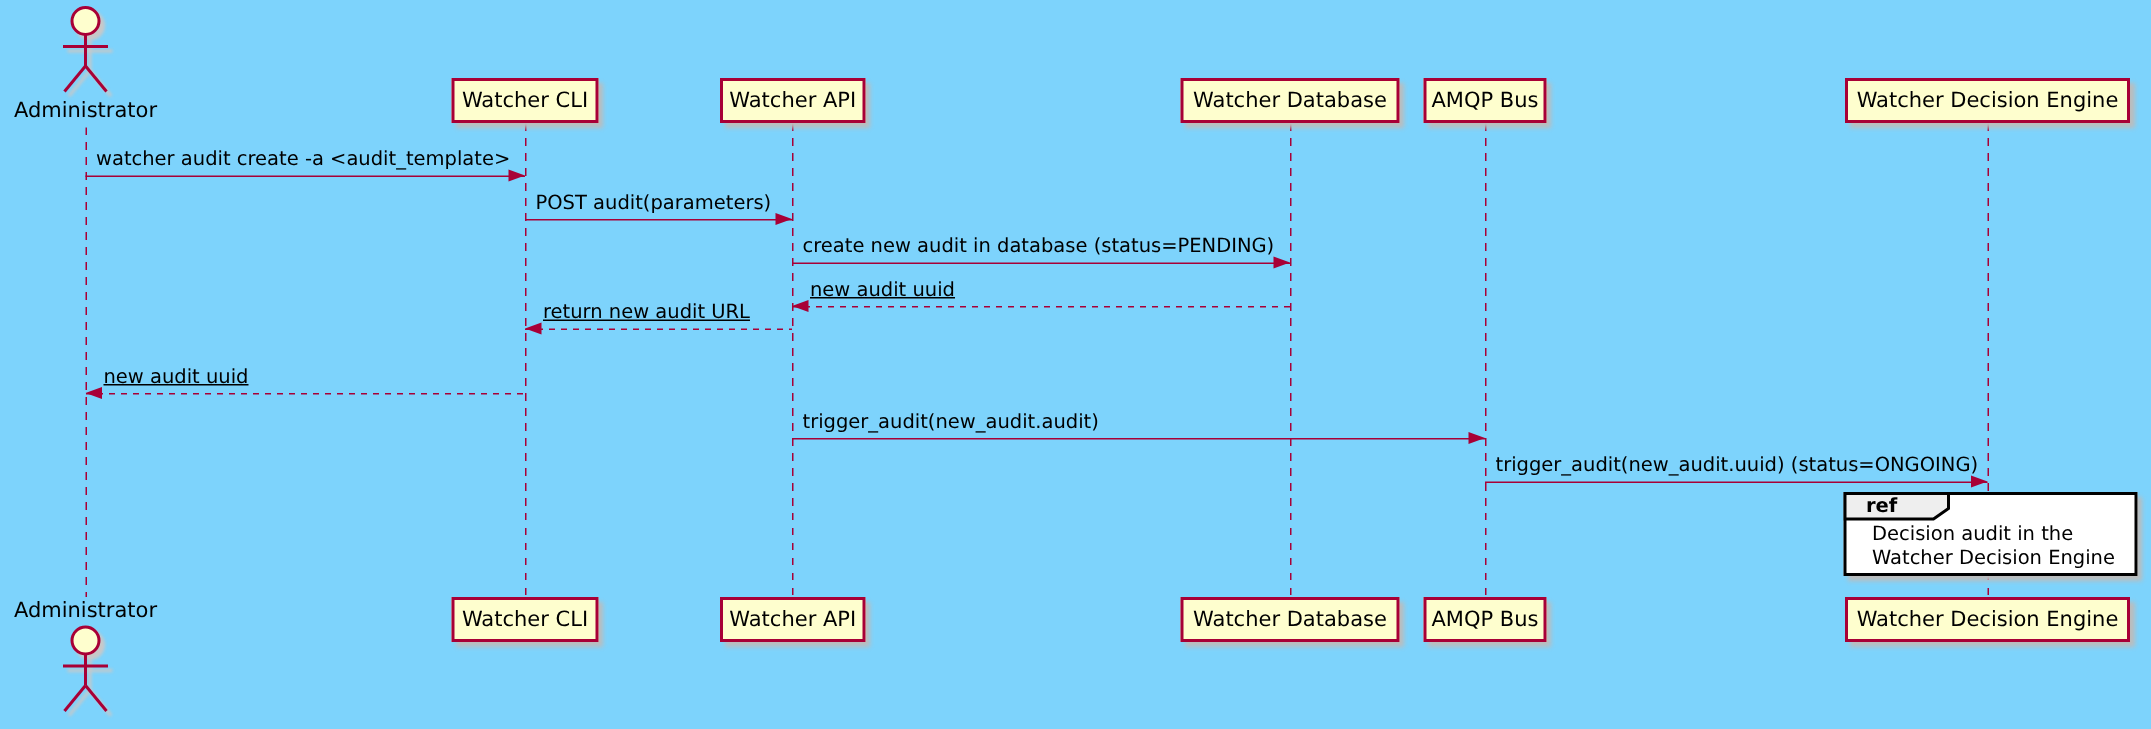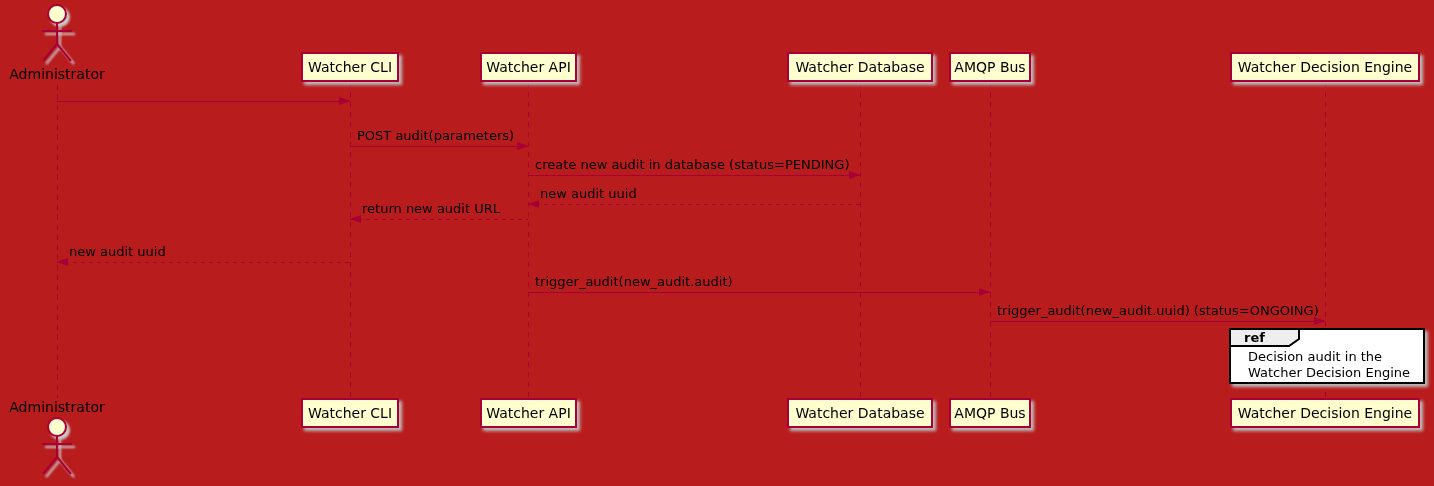--- a/index.html
+++ b/index.html
@@ -1,37 +1,37 @@
 <!DOCTYPE html>
 <html><head>
 <meta charset="utf-8">
 <style>
   html,body{margin:0;padding:0;background:#ffffff;}
   body{font-family:"DejaVu Sans", sans-serif; color:#000;}
-  #canvas{position:relative;width:1434px;height:486px;background:#b91c1c;overflow:hidden;}
+  #canvas{position:relative;width:1434px;height:486px;background:#7dd3fc;overflow:hidden;}
 
   
   .lifeline{position:absolute;width:1px;top:82px;height:318px;z-index:0;
     background:repeating-linear-gradient(to bottom,#A80036 0 5px,transparent 5px 10px);}
 
   
   .pbox{position:absolute;height:26px;background:#FEFECE;border:2px solid #A80036;
     box-shadow:3px 3px 3px #bcbcbc;display:flex;align-items:center;justify-content:center;
     font-size:14px;white-space:nowrap;z-index:2;text-align:center;}
   .pbox-top{top:52px;}
   .pbox-bottom{top:398px;}
 
   
   .actor-label{position:absolute;width:120px;text-align:center;font-size:14px;z-index:2;}
   .actor-svg{position:absolute;z-index:2;filter:drop-shadow(3px 3px 1px #c8c8c8);}
 
   
   .msg{position:absolute;z-index:2;}
   .msg-label{font-size:13px;white-space:nowrap;height:16px;line-height:16px;padding-left:7px;}
-  .msg.to-left .msg-label{padding-left:12px;}
+  .msg.to-left .msg-label{padding-left:12px;text-decoration:underline;}
   .msg-line{position:relative;height:1px;margin-top:2px;}
   .msg.solid .msg-line{background:#A80036;}
   .msg.dashed .msg-line{background:repeating-linear-gradient(to right,#A80036 0 4px,transparent 4px 8px);}
   .ah-right{position:absolute;right:0;top:-4px;width:0;height:0;
     border-left:11px solid #A80036;border-top:4px solid transparent;border-bottom:4px solid transparent;}
   .ah-left{position:absolute;left:0;top:-4px;width:0;height:0;
     border-right:11px solid #A80036;border-top:4px solid transparent;border-bottom:4px solid transparent;}
 
   
   .ref{position:absolute;left:1229px;top:328px;width:192px;height:52px;background:#ffffff;
@@ -76,20 +76,21 @@
   <div class="pbox pbox-top" style="left:949px;width:78px;">AMQP Bus</div>
   <div class="pbox pbox-top" style="left:1230px;width:186px;">Watcher Decision Engine</div>
 
   <div class="pbox pbox-bottom" style="left:301px;width:94px;">Watcher CLI</div>
   <div class="pbox pbox-bottom" style="left:480px;width:93px;">Watcher API</div>
   <div class="pbox pbox-bottom" style="left:787px;width:142px;">Watcher Database</div>
   <div class="pbox pbox-bottom" style="left:949px;width:78px;">AMQP Bus</div>
   <div class="pbox pbox-bottom" style="left:1230px;width:186px;">Watcher Decision Engine</div>
 
   <div class="msg solid to-right" style="left:57px;top:99px;width:293px;">
+    <div class="msg-label">watcher audit create -a &lt;audit_template&gt;</div>
     <div class="msg-line">
         <span class="ah-right"></span>
       </div>
   </div>
 
   <div class="msg solid to-right" style="left:350px;top:128px;width:178px;">
     <div class="msg-label">POST audit(parameters)</div>
     <div class="msg-line">
         <span class="ah-right"></span>
       </div>

